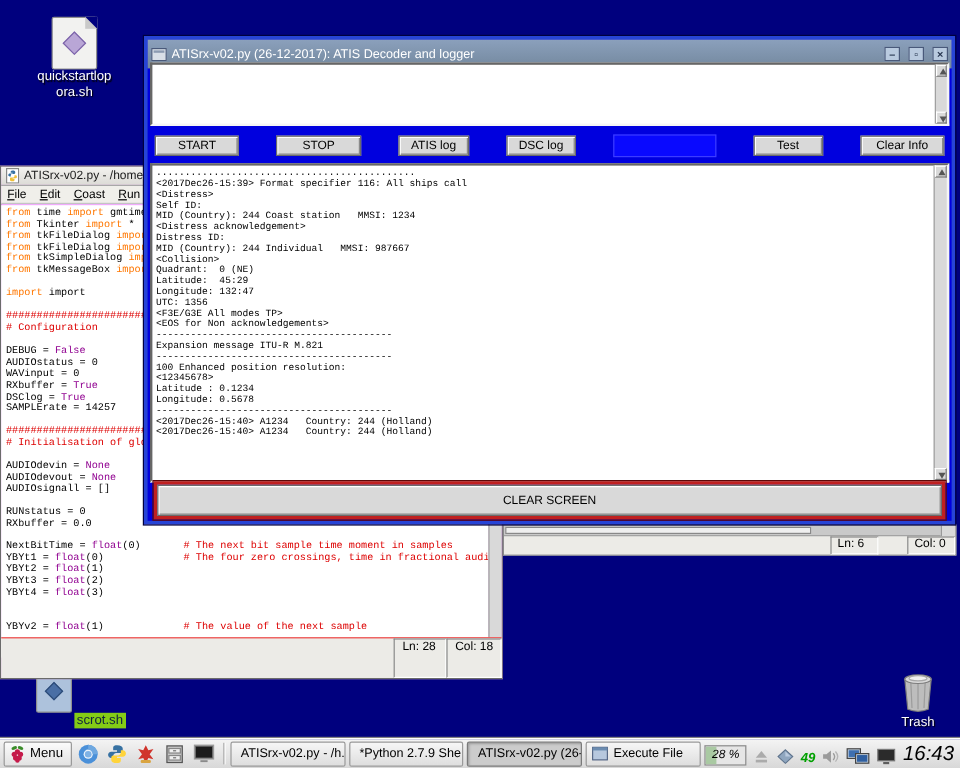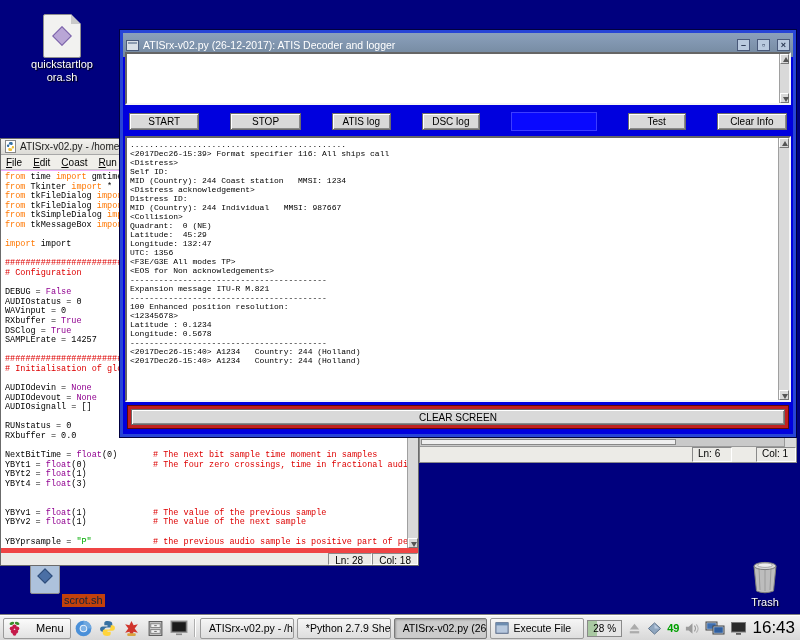--- a/index.html
+++ b/index.html
@@ -4,39 +4,39 @@
 <style>
   * { margin:0; padding:0; box-sizing:border-box; }
   html,body { width:800px; height:640px; overflow:hidden; }
   body { font-family:"Liberation Sans", sans-serif; background:#00007E; position:relative; }
 
   
   .desk-icon { position:absolute; text-align:center; color:#fff; font-size:11px; line-height:13px; text-shadow:1px 1px 1px #000; }
   .page-icon { position:relative; margin:0 auto; background:#F2F2F0; border:1px solid #8F8F8F; border-radius:2px; }
   .page-icon .fold { position:absolute; top:-1px; right:-1px; width:0; height:0; border-style:solid; border-width:0 10px 10px 0; border-color:#00007E #00007E #C9C9C9 #C9C9C9; }
   .page-icon .gem { position:absolute; left:50%; top:50%; width:14px; height:14px; transform:translate(-50%,-50%) rotate(45deg); border:1px solid #555; }
-  .sel-label { background:#c2410c; color:#10233D; text-shadow:none; padding:0 2px; display:inline-block;margin-left:46px; }
+  .sel-label { background:#84cc16; color:#10233D; text-shadow:none; padding:0 2px; display:inline-block;margin-left:46px; }
 
   
   .win { position:absolute; }
   .tkbtn { background:#D9D9D9; border:1px solid #6B6B6B; box-shadow:inset 1px 1px 0 #FFFFFF, inset -1px -1px 0 #8A8A8A; color:#000; font-size:10px; text-align:center; font-family:"Liberation Sans",sans-serif; display:flex; align-items:center; justify-content:center; }
 
   
   #editor { left:0; top:138px; width:419px; height:428px; background:#f0abfc; border:1px solid #6B6B6B; z-index:10; }
   #editor .etitle { height:16px; background:linear-gradient(#F4F3F0,#DCDBD6); border-bottom:1px solid #A8A8A8; display:flex; align-items:center; gap:4px; padding-left:4px; font-size:10px; color:#1A1A1A; overflow:hidden; white-space:nowrap; }
   #editor .emenu { height:15px; background:#F0EFEA; border-bottom:1px solid #C4C4C4; display:flex; align-items:center; gap:11px; padding-left:5px; font-size:10px; color:#000; }
   .menu-item::first-letter { text-decoration:underline; }
   #editor .etext { position:absolute; left:0; top:32px; right:11px; bottom:17px; background:#fff; overflow:hidden; padding:2px 0 0 4px; font-family:"Liberation Mono","DejaVu Sans Mono",monospace; font-size:8.5px; }
   .cl { white-space:pre; line-height:9.6px; height:9.6px; color:#000; }
   .cl .k { color:#FF7700; } .cl .b { color:#900090; } .cl .s { color:#00AA00; } .cl .c { color:#DD0000; } .cl .n { color:#000; }
   .vscroll { position:absolute; width:11px; background:#D9D9D9; border-left:1px solid #A0A0A0; }
   .sarrow { position:absolute; left:0; width:100%; height:10px; background:#D9D9D9; border:1px solid; border-color:#FFF #777 #777 #FFF; }
   .sarrow.up::after { content:""; position:absolute; left:2px; top:2px; border:3px solid transparent; border-bottom:5px solid #555; border-top:none; }
   .sarrow.down::after { content:""; position:absolute; left:2px; top:3px; border:3px solid transparent; border-top:5px solid #555; border-bottom:none; }
-  .ebar { position:absolute; left:0; right:0; bottom:0; height:17px; background:#ECEBE7; border-top:5px solid #ef4444; display:flex; justify-content:flex-end; font-size:10px; color:#000; }
+  .ebar { position:absolute; left:0; right:0; bottom:0; height:34px; background:#ECEBE7; border-top:1px solid #ef4444; display:flex; justify-content:flex-end; font-size:10px; color:#000; }
   .ebar .cell { border:1px solid; border-color:#8A8A8A #FFF #FFF #8A8A8A; padding:1px 6px 0 6px; min-width:44px; background:#ECEBE7; }
 
   
   #shellfrag { left:419px; top:437px; width:378px; height:26px; background:#D9D9D9; border:1px solid #8A8A8A; z-index:8; }
   #shellfrag .hscroll { position:absolute; left:0; top:0; right:12px; height:9px; background:#C9C9C9; border-bottom:1px solid #999; }
   #shellfrag .hthumb { position:absolute; left:1px; top:1px; width:70%; height:6px; background:#EFEFEF; border:1px solid #888; }
   #shellfrag .corner { position:absolute; right:0; top:0; width:12px; height:9px; background:#D9D9D9; border-left:1px solid #999; }
   #shellfrag .sbar { position:absolute; left:0; right:0; bottom:0; height:15px; background:#ECEBE7; display:flex; justify-content:flex-end; font-size:10px; }
   #shellfrag .cell { border:1px solid; border-color:#8A8A8A #FFF #FFF #8A8A8A; padding:0 5px; min-width:40px;margin-left:24px; }
 
@@ -48,30 +48,30 @@
   .titleicon { width:13px; height:11px; background:#D9DFE7; border:1px solid #49597A; position:relative; }
   .titleicon::after { content:""; position:absolute; left:1px; right:1px; top:1px; height:2px; background:#8C9BB1; }
   #decoder .info { position:absolute; left:2px; right:2px; top:19px; height:53px; background:#fff; border:2px solid; border-color:#666 #F5F5F5 #F5F5F5 #666; }
   #decoder .toolbar { position:absolute; left:0; right:0; top:74px; height:29px; display:flex; align-items:center; gap:31px; padding:0 6px; }
   #decoder .toolbar .tkbtn { height:17px; }
   #decoder .indicator { height:19px; flex:1.35; background:#0909FF; border:1px solid #3C3CFF; }
   #decoder .main { position:absolute; left:2px; right:2px; top:103px; height:266px; background:#fff; border:2px solid; border-color:#666 #F5F5F5 #F5F5F5 #666; }
   #decoder .main pre { font-family:"Liberation Mono","DejaVu Sans Mono",monospace; font-size:8px; line-height:9px; color:#000; padding:2px 0 0 3px; }
   #decoder .clearstrip { position:absolute; left:0; right:0; bottom:0; height:34px; display:flex; align-items:center; padding:0 5px; }
   .red-ring { flex:1; border:3px solid #C02020; outline:1px solid #5E0808; }
-  .clear-btn { width:100%; height:16px; }
+  .clear-btn { width:100%; height:26px; }
 
   
   #taskbar { position:absolute; left:0; bottom:0; width:800px; height:25px; background:linear-gradient(#F4F4F4,#D8D8D8); border-top:1px solid #FFF; box-shadow:0 -1px 0 #808080; display:flex; align-items:center; gap:3px; padding:0 3px; z-index:40; }
-  .menu-btn { display:flex; align-items:center; gap:14px; height:21px; padding:0 6px 0 3px; background:linear-gradient(#FBFBFB,#E2E2E2); border:1px solid #9A9A9A; border-radius:2px; font-size:11px; color:#000; }
+  .menu-btn { display:flex; align-items:center; gap:3px; height:21px; padding:0 6px 0 3px; background:linear-gradient(#FBFBFB,#E2E2E2); border:1px solid #9A9A9A; border-radius:2px; font-size:11px; color:#000; }
   .launcher { width:23px; height:21px; display:flex; align-items:center; justify-content:center; }
   .tsep { width:1px; height:18px; background:#AFAFAF; box-shadow:1px 0 0 #FFF; margin:0 2px; }
   .taskbtn { display:flex; align-items:center; gap:4px; width:103px; height:21px; padding:0 4px; background:linear-gradient(#F6F6F6,#DEDEDE); border:1px solid #9A9A9A; border-radius:2px; font-size:10.5px; color:#000; white-space:nowrap; overflow:hidden; }
   .taskbtn.active { background:#CCCCCC; border-color:#7A7A7A; box-shadow:inset 1px 1px 2px #9A9A9A; }
-  .tray { margin-left:auto; display:flex; align-items:center; gap:5px; padding-right:2px; }
+  .tray { margin-left:auto; display:flex; align-items:flex-end; gap:5px; padding-right:2px;font-style:italic; }
   .cpu { position:relative; width:35px; height:17px; border:1px solid #8A8A8A; background:#E6E6E6; font-size:10px; text-align:center; line-height:15px; color:#000; overflow:hidden; }
   .cpu .fill { position:absolute; left:0; top:0; bottom:0; width:28%; background:#A9C9A2; }
   .cpu span { position:relative; }
   .temp { color:#00A000; font-weight:bold; font-size:11px; }
   .clock { font-size:17px; color:#000; }
 
   svg { display:block; }
 </style>
 </head>
 <body>
@@ -129,24 +129,24 @@
       <div class="cl"><span class="n">AUDIOdevin = </span><span class="b">None</span></div>
       <div class="cl"><span class="n">AUDIOdevout = </span><span class="b">None</span></div>
       <div class="cl"><span class="n">AUDIOsignall = []</span></div>
       <div class="cl">&nbsp;</div>
       <div class="cl"><span class="n">RUNstatus = 0</span></div>
       <div class="cl"><span class="n">RXbuffer = 0.0</span></div>
       <div class="cl">&nbsp;</div>
       <div class="cl"><span class="n">NextBitTime = </span><span class="b">float</span><span class="n">(0)       </span><span class="c"># The next bit sample time moment in samples</span></div>
       <div class="cl"><span class="n">YBYt1 = </span><span class="b">float</span><span class="n">(0)             </span><span class="c"># The four zero crossings, time in fractional audio</span></div>
       <div class="cl"><span class="n">YBYt2 = </span><span class="b">float</span><span class="n">(1)</span></div>
+      <div class="cl"><span class="n">YBYt3 = </span><span class="b">float</span><span class="n">(2)</span></div>
       <div class="cl"><span class="n">YBYt4 = </span><span class="b">float</span><span class="n">(3)</span></div>
       <div class="cl">&nbsp;</div>
       <div class="cl">&nbsp;</div>
-      <div class="cl"><span class="n">YBYv1 = </span><span class="b">float</span><span class="n">(1)             </span><span class="c"># The value of the previous sample</span></div>
       <div class="cl"><span class="n">YBYv2 = </span><span class="b">float</span><span class="n">(1)             </span><span class="c"># The value of the next sample</span></div>
       <div class="cl">&nbsp;</div>
       <div class="cl"><span class="n">YBYprsample = </span><span class="s">"P"</span><span class="n">            </span><span class="c"># the previous audio sample is positive part of peri</span></div>
     </div>
   <div class="vscroll" style="right:0; top:32px; bottom:17px;">
     <div class="sarrow up" style="top:0;"></div>
     <div class="sarrow down" style="bottom:0;"></div>
   </div>
   <div class="ebar">
     <div class="cell">Ln: 28</div>
@@ -154,21 +154,21 @@
   </div>
 </div>
 
 <div class="win" id="shellfrag">
   <div class="hscroll">
       <div class="hthumb"></div>
     </div>
   <div class="corner"></div>
   <div class="sbar">
     <div class="cell">Ln: 6</div>
-    <div class="cell">Col: 1</div>
+    <div class="cell">Col: 0</div>
   </div>
 </div>
 
 <div class="win" id="decoder">
   <div class="dtitle">
     <div class="titleicon"></div>
     <span class="txt">ATISrx-v02.py (26-12-2017): ATIS Decoder and logger</span>
     <div class="winctl">–</div>
     <div class="winctl">▫</div>
     <div class="winctl">×</div>

